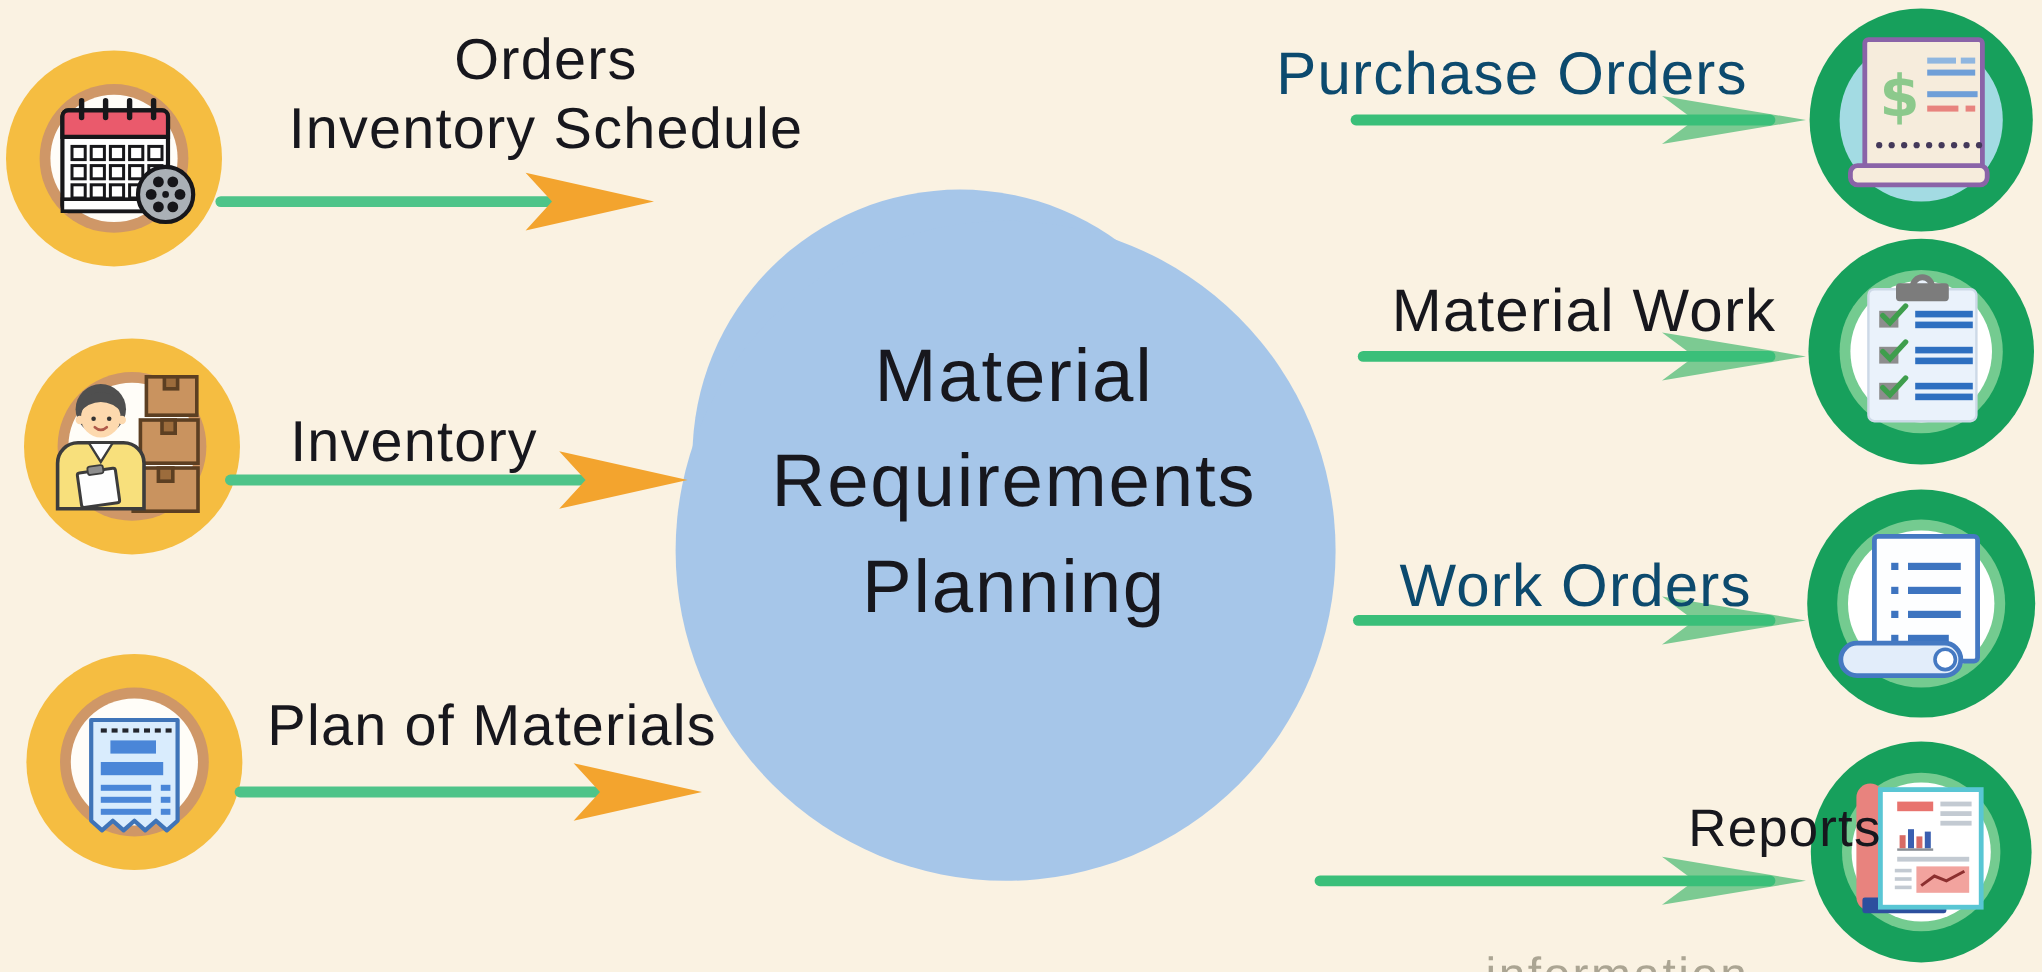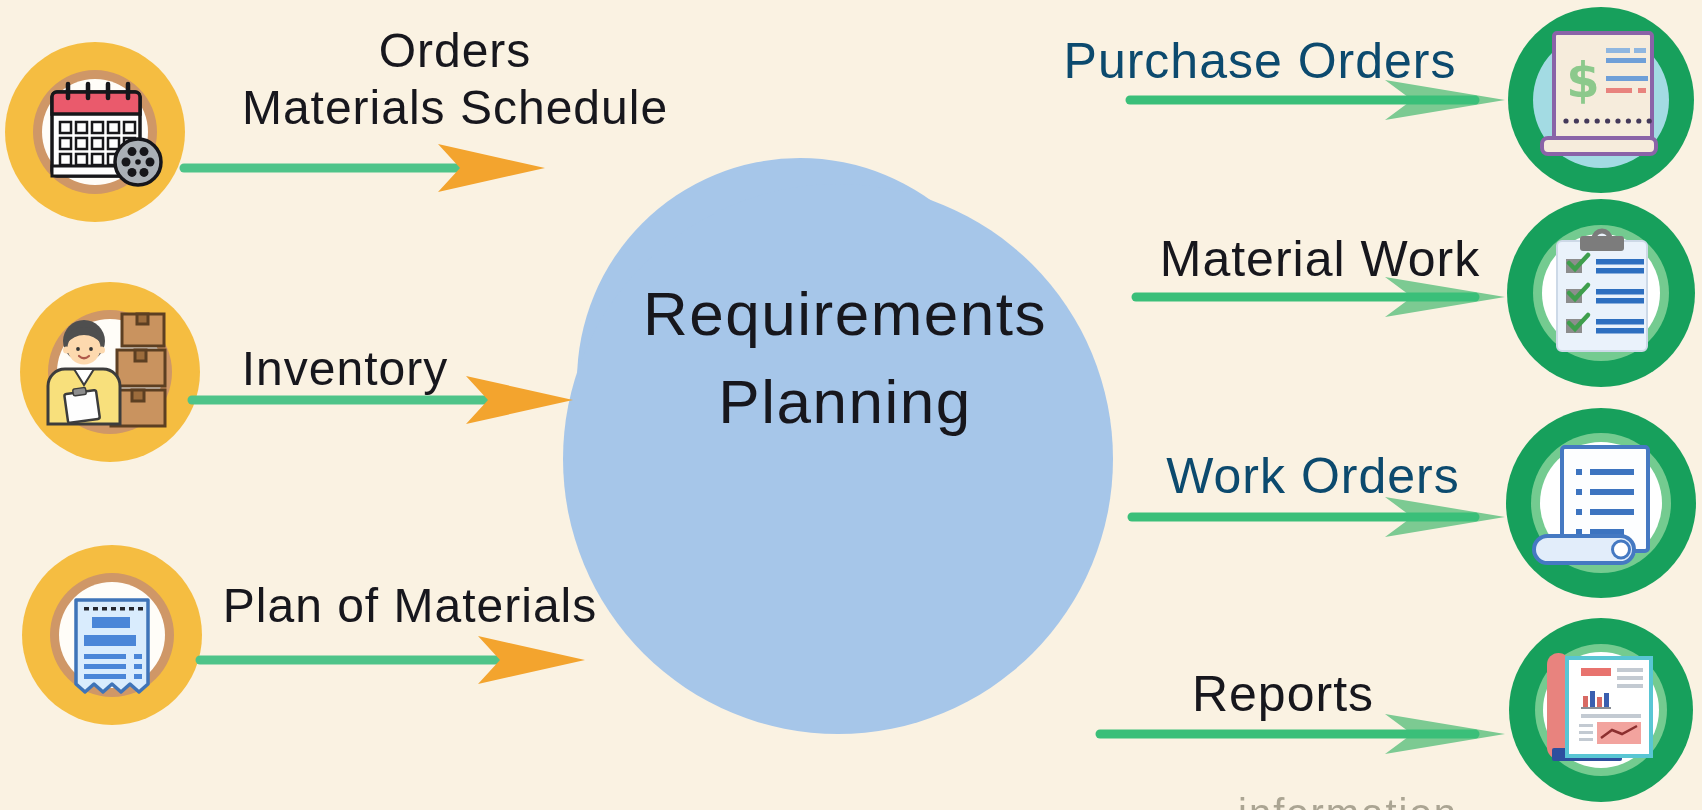--- a/index.html
+++ b/index.html
@@ -13,22 +13,22 @@
     letter-spacing:1px; line-height:1.16; white-space:nowrap; pointer-events:none;
   }
   .lbl .ln { display:block; }
   #lbl-mps       { left:185px;  top:22px;  width:540px; font-size:48px; line-height:57px; white-space:normal; }
   #lbl-inventory { left:210px;  top:341px; width:270px; font-size:48px;text-align:center; }
   #lbl-bom       { left:180px;  top:578px; width:460px; font-size:48px; }
   #title         { left:555px;  top:270px; width:580px; font-size:62px; line-height:88px;
                    font-weight:500; color:#17171d; letter-spacing:1.5px; }
   #lbl-po        { left:1010px; top:32px;  width:500px; font-size:50px; }
   #lbl-mp        { left:1070px; top:230px; width:500px; font-size:50px; }
-  #lbl-wo        { left:1063px; top:447px; width:500px; font-size:50px; }
-  #lbl-rep       { left:1033px; top:665px; width:500px; font-size:50px; }
+  #lbl-wo        { left:1063px; top:459px; width:500px; font-size:50px; }
+  #lbl-rep       { left:1068px; top:665px; width:500px; font-size:44px;text-align:right; }
   .purple { color:#0c4a6e; }
   #watermark { position:absolute; left:1238px; top:791px; font-size:40px; font-weight:500;
                color:#aba593; letter-spacing:2px; white-space:nowrap; }
 </style>
 </head>
 <body>
 
 <div class="canvas">
 
   <svg class="layer" viewBox="0 0 1702 810">
@@ -275,28 +275,29 @@
       <line x1="1132" y1="517" x2="1475" y2="517" stroke="#3abf79" stroke-width="9" stroke-linecap="round"></line>
     </g>
     <g>
       <polygon points="1505,734 1385,714 1412,734 1385,754" fill="#7cca92"></polygon>
       <line x1="1100" y1="734" x2="1475" y2="734" stroke="#3abf79" stroke-width="9" stroke-linecap="round"></line>
     </g>
   </svg>
 
   <div class="lbl" id="lbl-mps">
     <span class="ln">Orders</span>
-    <span class="ln">Materials Schedule</span>
+    <span class="ln">Inventory Schedule</span>
   </div>
 
   <div class="lbl" id="lbl-inventory">Inventory</div>
 
   <div class="lbl" id="lbl-bom">Plan of Materials</div>
 
   <div class="lbl" id="title">
+    <span class="ln">Material</span>
     <span class="ln">Requirements</span>
     <span class="ln">Planning</span>
   </div>
 
   <div class="lbl purple" id="lbl-po">Purchase Orders</div>
 
   <div class="lbl" id="lbl-mp">Material Work</div>
 
   <div class="lbl purple" id="lbl-wo">Work Orders</div>
 

